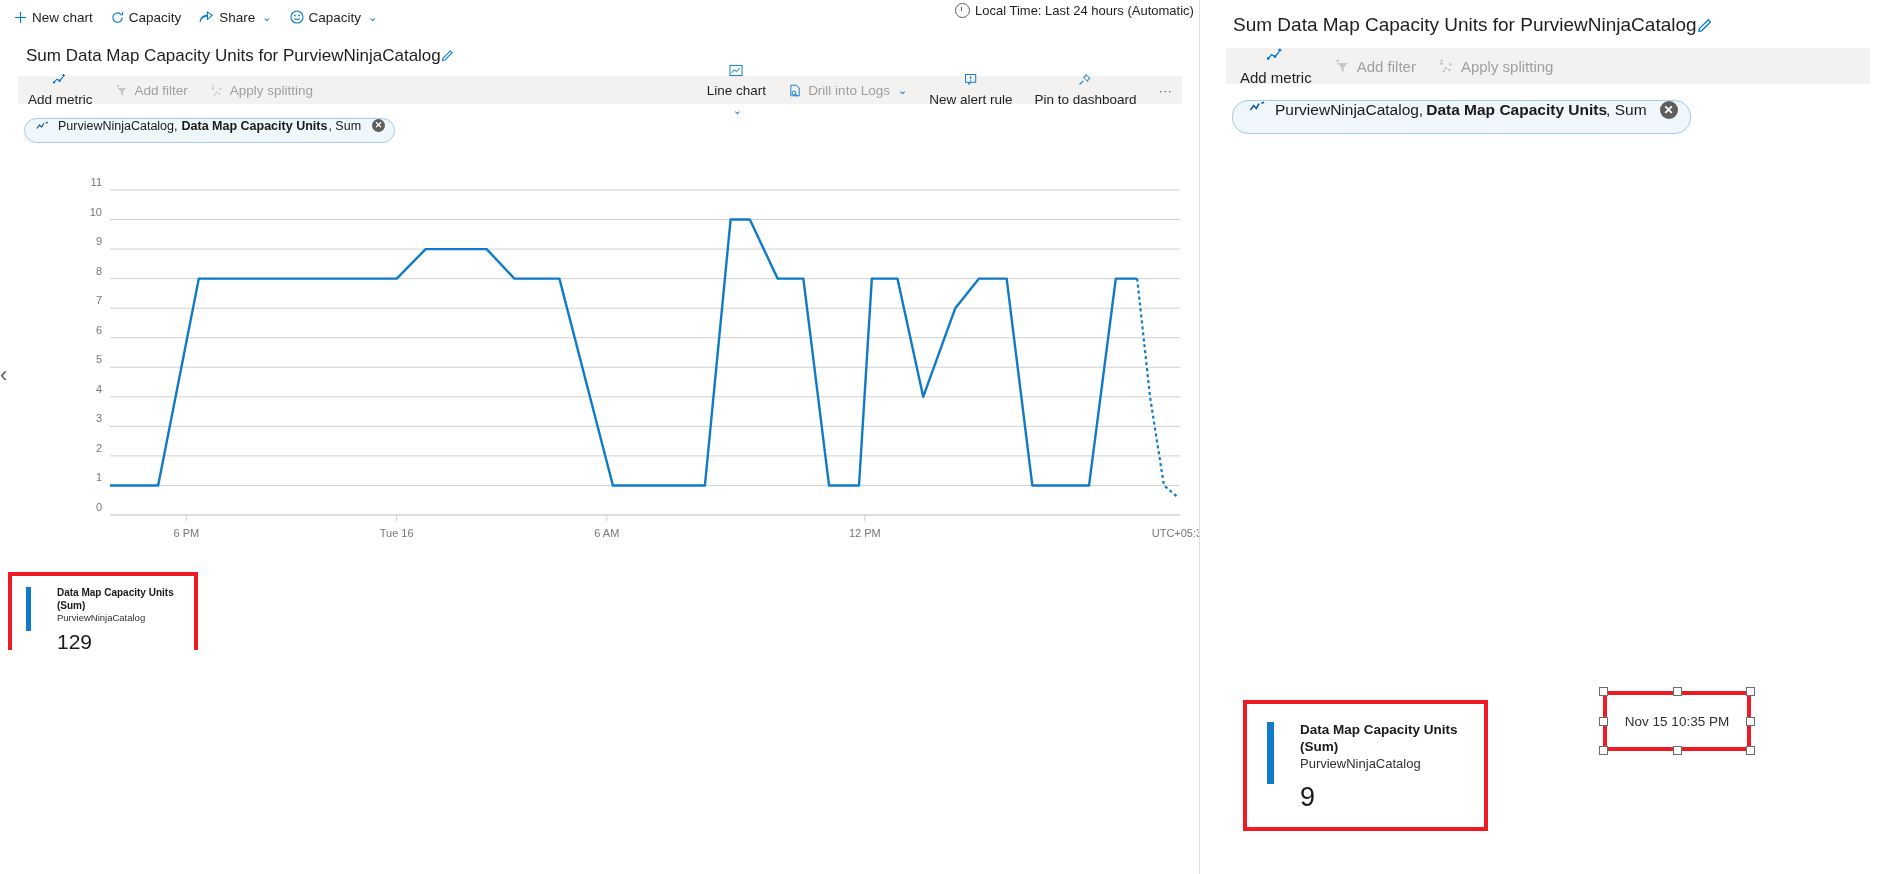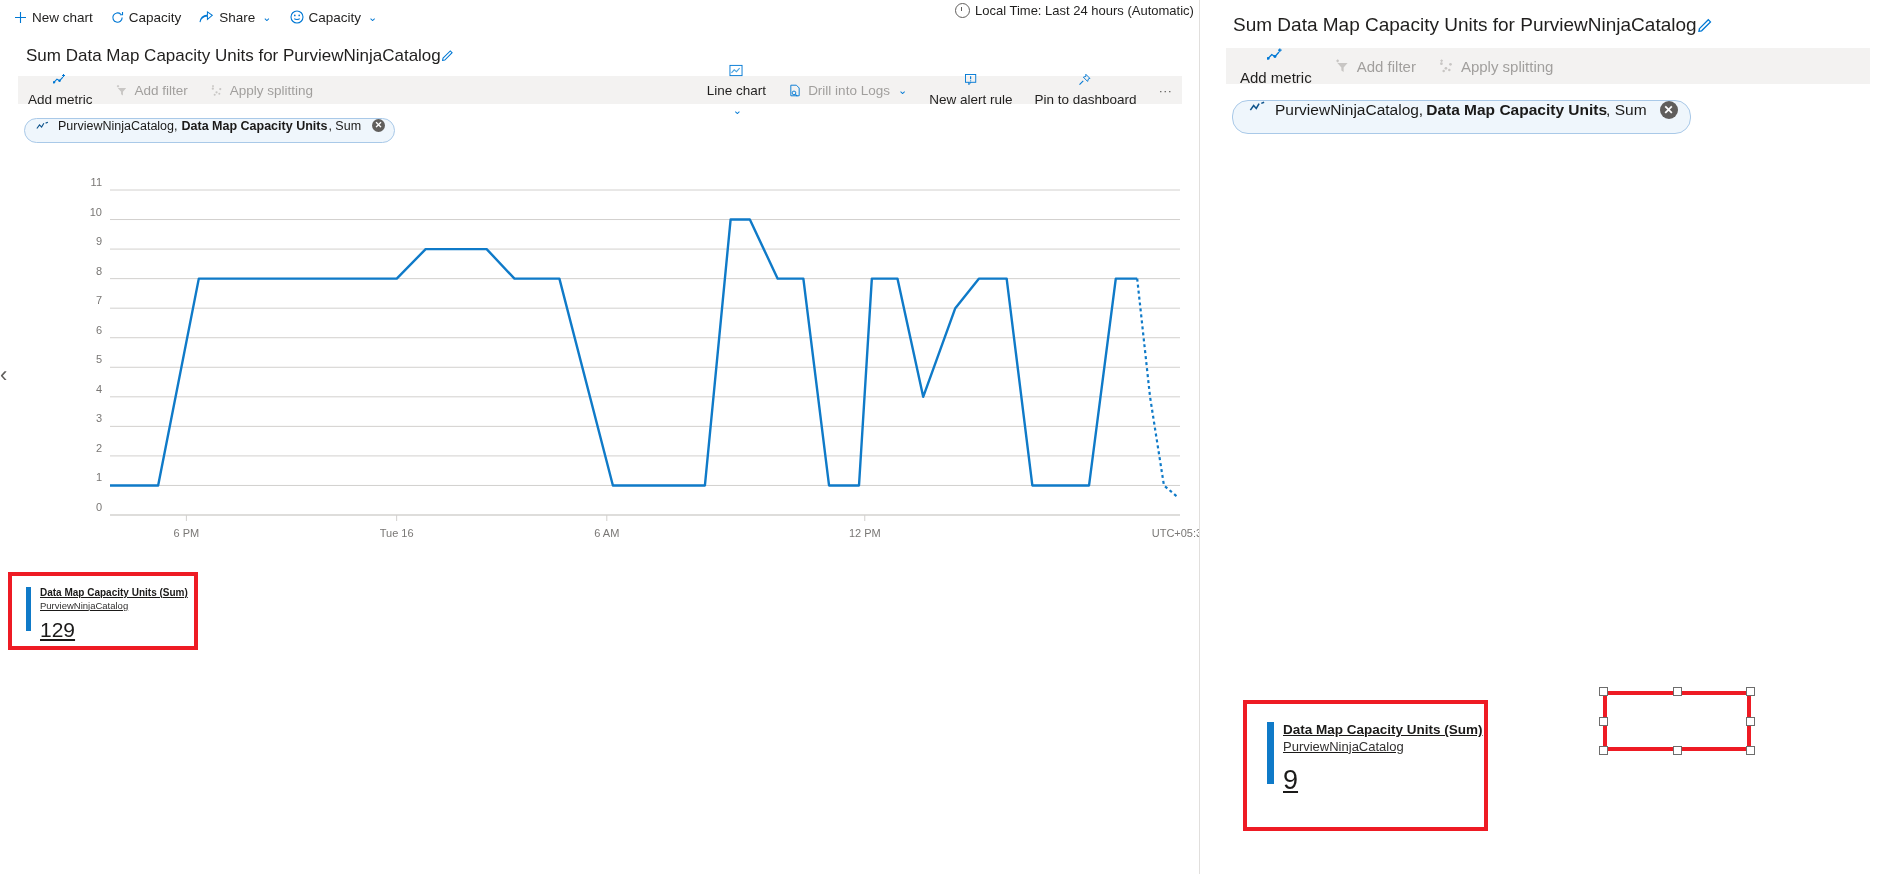--- a/index.html
+++ b/index.html
@@ -55,21 +55,21 @@
   #left-plot{left:60px;top:182px;width:1120px;height:375px;}
   .plot svg{display:block;width:100%;height:100%;overflow:visible;}
   .ytick{font-size:11px;fill:#797775;font-family:"Liberation Sans",sans-serif;text-anchor:end;}
   .xtick{font-size:11px;fill:#797775;font-family:"Liberation Sans",sans-serif;text-anchor:middle;}
   .gridline{stroke:#d2d0ce;stroke-width:1;}
   .axisline{stroke:#bebbb8;stroke-width:1.2;}
   .series{fill:none;stroke:#0f7ac8;stroke-width:2.4;stroke-linejoin:round;stroke-linecap:butt;}
   .series-dashed{fill:none;stroke:#0f7ac8;stroke-width:2.2;stroke-dasharray:3 3;}
 
   
-  .legend{background:#fff;display:flex;align-items:flex-start;gap:9px;text-decoration:underline;}
+  .legend{background:#fff;display:flex;align-items:flex-start;gap:26px;}
   .legend .bar{background:#0f7ac8;flex:0 0 auto;}
   .legend .ltitle{font-weight:700;line-height:1.25;}
   .legend .lsub{color:#323130;line-height:1.3;}
   .legend .lval{font-weight:400;line-height:1;}
 
   .redbox{position:absolute;border:4px solid #ee1b24;background:#fff;box-sizing:border-box;}
   #left-legend-box{left:8px;top:572px;width:190px;height:78px;}
   #left-legend-box .legend{padding:11px 0 0 14px;}
   #left-legend-box .bar{width:5px;height:44px;}
   #left-legend-box .ltitle{font-size:10px;}
@@ -368,20 +368,21 @@
     <span style="margin-left:-9px;">, Sum</span>
     <span class="xbtn">✕</span>
   </div>
 
   
 
   
 </div>
 
 <div id="tooltip-box">
+  <div class="tiptext">Nov 15 10:35 PM</div>
   <div class="handle" style="left:-8px;top:-8px;"></div>
   <div class="handle" style="left:50%;margin-left:-4px;top:-8px;"></div>
   <div class="handle" style="right:-8px;top:-8px;"></div>
   <div class="handle" style="left:-8px;top:50%;margin-top:-4px;"></div>
   <div class="handle" style="right:-8px;top:50%;margin-top:-4px;"></div>
   <div class="handle" style="left:-8px;bottom:-8px;"></div>
   <div class="handle" style="left:50%;margin-left:-4px;bottom:-8px;"></div>
   <div class="handle" style="right:-8px;bottom:-8px;"></div>
 </div>
 

